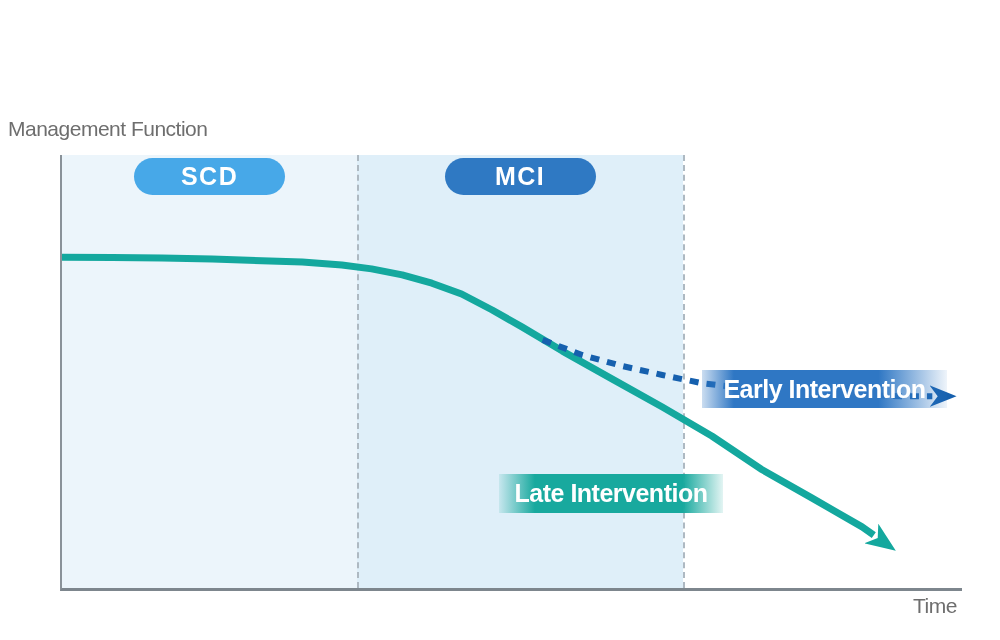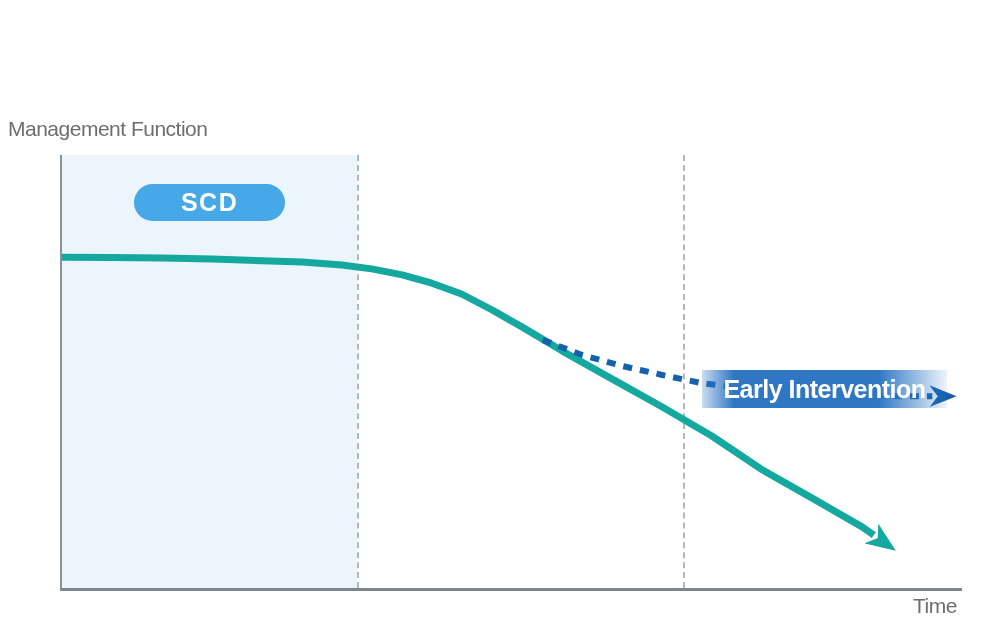--- a/index.html
+++ b/index.html
@@ -35,21 +35,21 @@
   .band{position:absolute;top:0;bottom:0;display:flex;justify-content:center;align-items:flex-start;}
   .band-scd{left:0;width:32.8%;background:var(--scd-band,#ecf5fb);}
   .band-mci{left:32.8%;width:36.2%;background:var(--mci-band,#dfeff9);}
   .band-add{left:69%;width:31%;background:var(--add-band,#d3eaf6);}
 
   .sep{position:absolute;top:0;bottom:0;width:0;border-left:2px dashed var(--separator,#aeb9c2);}
   .sep-1{left:32.8%;}
   .sep-2{left:69%;}
 
   .stage-badge{
-    margin-top:29px;height:37px;min-width:151px;padding:0 20px;box-sizing:border-box;
+    margin-top:3px;height:37px;min-width:151px;padding:0 20px;box-sizing:border-box;
     border-radius:19px;color:#ffffff;
     font-size:25px;font-weight:bold;letter-spacing:1.5px;
     display:flex;align-items:center;justify-content:center;
   }
   .badge-scd{background:var(--scd-badge,#47a8e8);}
   .badge-mci{background:var(--mci-badge,#2f79c3);}
   .badge-add{background:var(--add-badge,#0e63b5);}
 
   .curves{position:absolute;left:0;top:0;width:900px;height:433px;pointer-events:none;}
   .curve-late{fill:none;stroke:var(--late-line,#15a89e);stroke-width:7;stroke-linejoin:round;}
@@ -86,36 +86,40 @@
 <div class="page">
 
 
   <div class="y-axis-label">Management Function</div>
 
   <div class="plot">
 
     <div class="band band-scd">
       <div class="stage-badge badge-scd">SCD</div>
     </div>
+    <div class="band band-mci">
+      <div class="stage-badge badge-mci">MCI</div>
+    </div>
 
     <div class="sep sep-1"></div>
     <div class="sep sep-2"></div>
 
     <svg id="curves" class="curves" viewBox="0 0 900 433">
       <defs>
         <marker id="arrow-late" viewBox="0 0 10 8" refX="1" refY="4" markerWidth="30" markerHeight="24" markerUnits="userSpaceOnUse" orient="auto">
           <path class="arrowhead-late" d="M0,0 L10,4 L0,8 L2.6,4 Z"></path>
         </marker>
         <marker id="arrow-early" viewBox="0 0 10 8" refX="1" refY="4" markerWidth="27" markerHeight="22" markerUnits="userSpaceOnUse" orient="auto">
           <path class="arrowhead-early" d="M0,0 L10,4 L0,8 L3,4 Z"></path>
         </marker>
       </defs>
     <path d="M0.0 102.2 L 50.4 102.6 L 99.9 103.1 L 150.3 103.9 L 199.8 105.7 L 240.3 107.0 L 279.9 110.0 L 309.6 113.9 L 340.2 119.9 L 369.9 128.2 L 399.6 139.0 L 430.2 155.0 L 459.9 171.9 L 500.4 196.1 L 549.9 223.9 L 600.3 252.0 L 649.8 281.0 L 700.2 314.8 L 749.7 342.9 L 800.1 371.9 L 811.8 380.2" class="curve-late" marker-end="url(#arrow-late)"></path>
         <path d="M480.6 184.9 L 520.2 200.0 L 559.8 210.9 L 600.3 220.0 L 639.9 228.2 L 680.4 233.0 L 720.0 236.9 L 759.6 239.0 L 800.1 239.9 L 839.7 241.2 L 870.3 241.2" class="curve-early" marker-end="url(#arrow-early)"></path>
       </svg>
 
     <div class="anno-label early-label">Early Intervention</div>
+    <div class="anno-label late-label">Late Intervention</div>
 
   </div>
 
   <div class="x-axis-label">Time</div>
 
 </div>
 
 </body></html>

